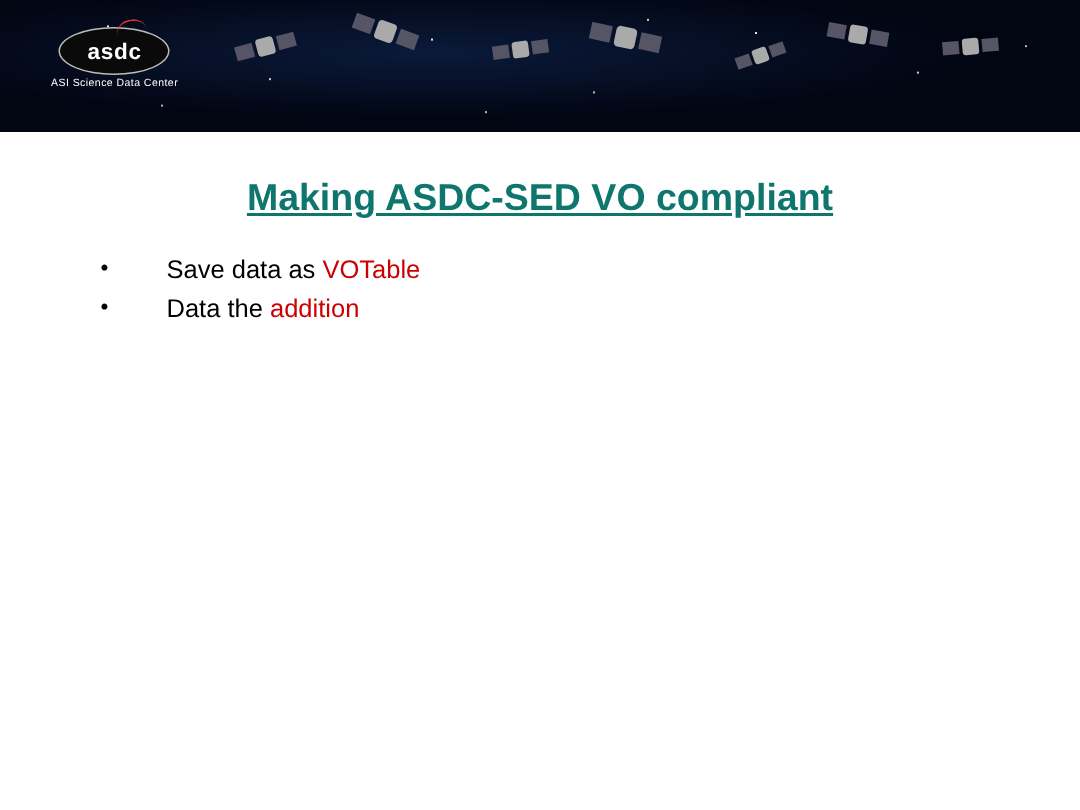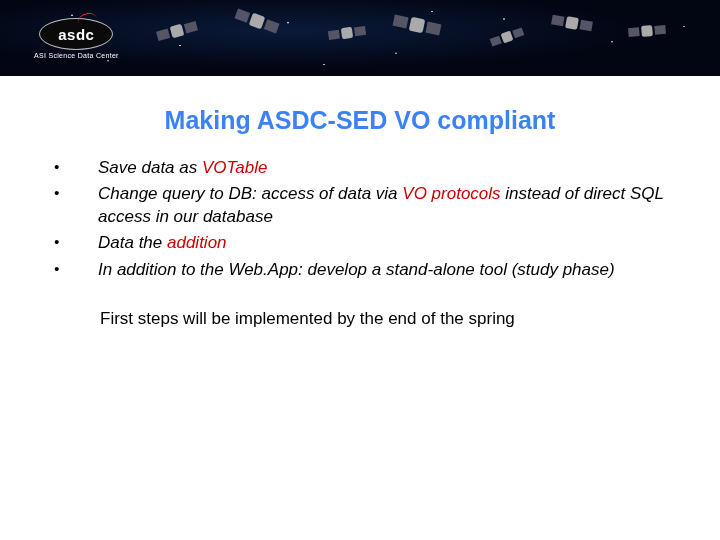--- a/index.html
+++ b/index.html
@@ -6,21 +6,21 @@
     margin: 0;
     padding: 0;
     width: 720px;
     height: 540px;
     font-family: Arial, Helvetica, sans-serif;
     background: #ffffff;
     overflow: hidden;
   }
   .banner {
     width: 720px;
-    height: 76px;
+    height: 88px;
     background: radial-gradient(ellipse at 40% 40%, #0a1a3a 0%, #020512 60%),
                 linear-gradient(to bottom, #04081a 0%, #010106 100%);
     position: relative;
     overflow: hidden;
   }
   .banner::before {
     content: "";
     position: absolute;
     inset: 0;
     background:
@@ -105,32 +105,32 @@
   .sat7 { left: 630px; top: 20px; transform: rotate(-5deg) scale(1.1); }
 
   .content {
     padding: 0 0 0 0;
   }
   h1.title {
     text-align: center;
     font-size: 25px;
     font-weight: bold;
     margin: 30px 0 22px 0;
-    color: #3b82f6;
+    color: #0f766e;
+    text-decoration: underline;
   }
   .intro {
     font-size: 17px;
     margin: 0 0 8px 48px;
     color: #000;
   }
   ul.main {
     list-style: none;
-    margin: 0;
+    margin: 13px;
     padding: 0 46px 0 48px;
-    font-style: italic;
   }
   ul.main > li {
     position: relative;
     padding-left: 50px;
     font-size: 17px;
     line-height: 1.32;
     margin-bottom: 4px;
     color: #000;
   }
   ul.main > li::before {
@@ -213,28 +213,21 @@
       <div class="sat-panel-r"></div>
     </div>
 </div>
 
 <div class="content">
   <h1 class="title">Making ASDC-SED VO compliant</h1>
 
   <ul class="main">
     <li>
       <span>Save data as </span><span class="hl">VOTable</span><span></span>
-    </li>
-    <li>
-      <span>Change query to DB: access of data via </span><span class="hl">VO protocols</span><span> instead of direct SQL access in our database</span>
     </li>
     <li>
       <span>Data the </span><span class="hl">addition</span><span></span>
       <ul class="sub">
       </ul>
     </li>
-    <li>
-      <span>In addition to the Web.App:  develop a stand-alone tool (study phase)</span><span class="hl"></span><span></span>
-    </li>
   </ul>
 
-  <div class="footer-note">First steps will be implemented by the end of the spring</div>
 </div>
 
 </body></html>

